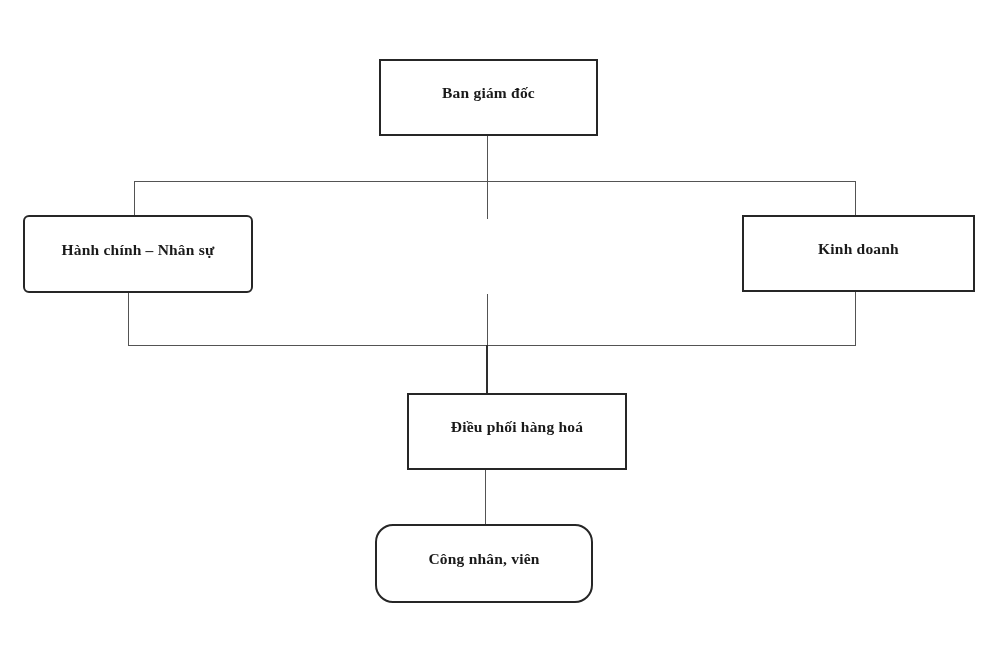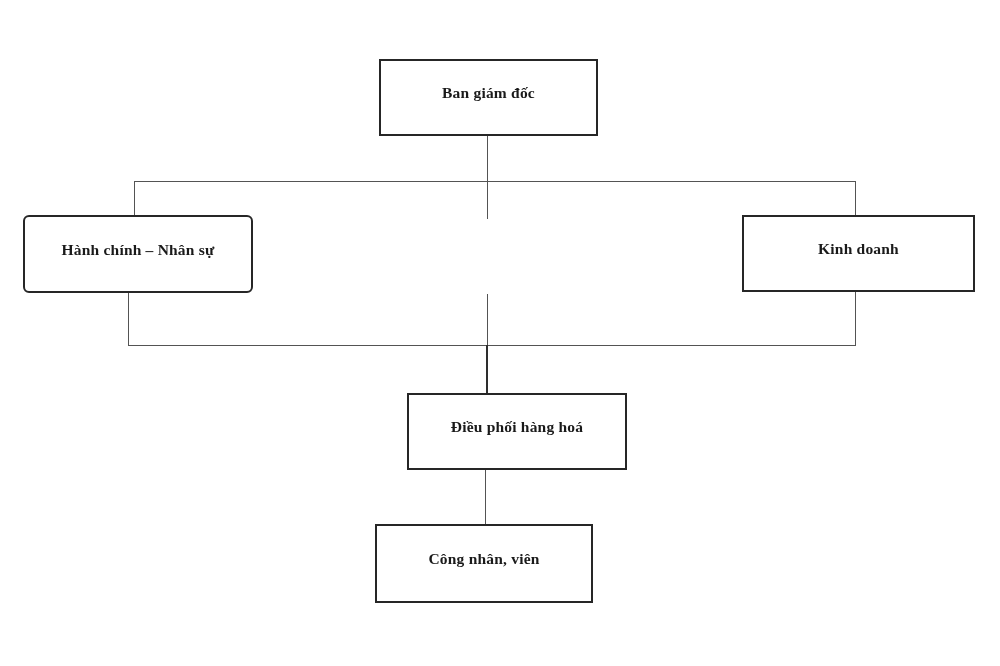--- a/index.html
+++ b/index.html
@@ -96,17 +96,17 @@
 
 
   <div class="node" style="left:742px; top:215px; width:233px; height:77px;">
     <span class="node-label">Kinh doanh</span>
   </div>
 
   <div class="node" style="left:375px; top:393px; width:220px; height:77px;margin-left:32px;">
     <span class="node-label">Điều phối hàng hoá</span>
   </div>
 
-  <div class="node" style="left:375px; top:524px; width:218px; height:79px;">
+  <div class="node" style="left:375px; top:524px; width:218px; height:79px;border-radius:18px;">
     <span class="node-label">Công nhân, viên</span>
   </div>
 
 </div>
 
 </body></html>

